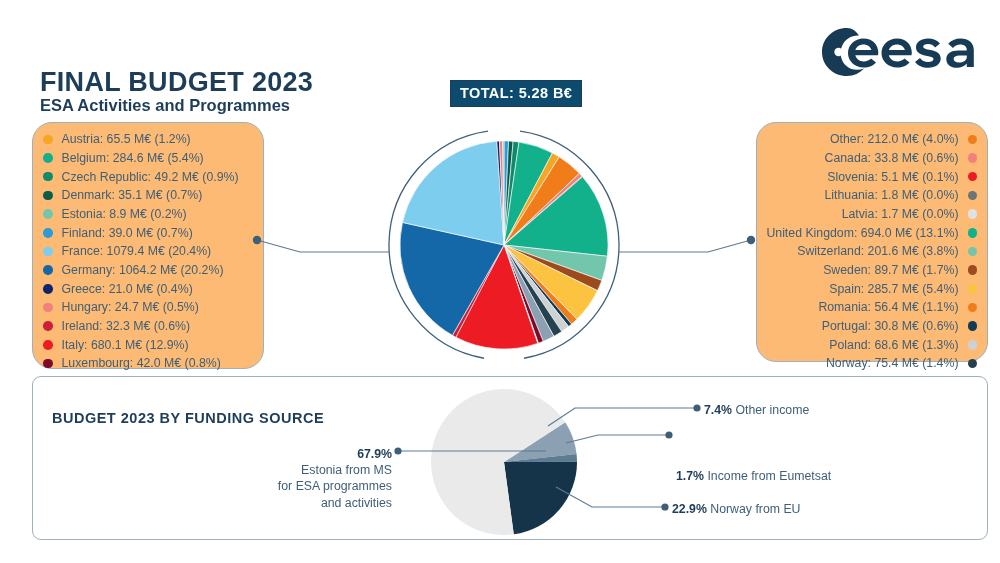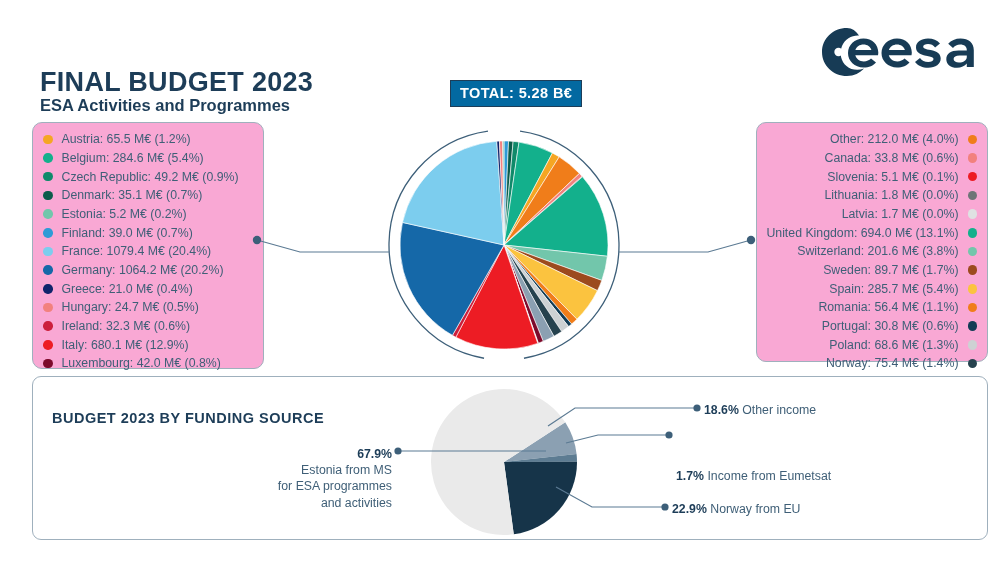--- a/index.html
+++ b/index.html
@@ -41,39 +41,39 @@
 
   
   #esa-logo {
     position: absolute; right: 22px; top: 24px;
     width: 160px; height: 56px;
   }
 
   
   .total-badge {
     position: absolute;
-    background: #0369a1;
+    background: #0c4a6e;
     color: #ffffff;
     font-size: 14.5px;
     font-weight: bold;
     letter-spacing: 0.4px;
     padding: 4px 9px 5px 9px;
     border: 1.5px solid #1d3d58;
     white-space: nowrap;
     box-sizing: border-box;
   }
   #total-top { left: 450px; top: 80px; }
   #total-bottom { left: 52px; top: 428px; }
 
   
   .legend-box {
     position: absolute;
     border: 1.2px solid #9fb0bd;
-    border-radius: 10px;
-    background: #f9a8d4;
+    border-radius: 20px;
+    background: #fdba74;
     box-sizing: border-box;
     padding: 7px 10px 7px 10px;
   }
   #legend-left  { left: 32px;  top: 122px; width: 232px; height: 247px; }
   #legend-right { left: 756px; top: 122px; width: 232px; height: 240px; }
 
   .legend-item {
     display: flex;
     align-items: center;
     height: 18.7px;
@@ -196,21 +196,21 @@
       <div class="legend-item">
         <span class="legend-dot" style="background: rgb(15, 138, 106);"></span>
         <span class="legend-label">Czech Republic: 49.2 M€ (0.9%)</span>
       </div>
       <div class="legend-item">
         <span class="legend-dot" style="background: rgb(12, 92, 74);"></span>
         <span class="legend-label">Denmark: 35.1 M€ (0.7%)</span>
       </div>
       <div class="legend-item">
         <span class="legend-dot" style="background: rgb(114, 198, 171);"></span>
-        <span class="legend-label">Estonia: 5.2 M€ (0.2%)</span>
+        <span class="legend-label">Estonia: 8.9 M€ (0.2%)</span>
       </div>
       <div class="legend-item">
         <span class="legend-dot" style="background: rgb(46, 155, 214);"></span>
         <span class="legend-label">Finland: 39.0 M€ (0.7%)</span>
       </div>
       <div class="legend-item">
         <span class="legend-dot" style="background: rgb(124, 205, 238);"></span>
         <span class="legend-label">France: 1079.4 M€ (20.4%)</span>
       </div>
       <div class="legend-item">
@@ -300,21 +300,21 @@
   <div id="bottom-panel"></div>
   <div id="bottom-title">BUDGET 2023 BY FUNDING SOURCE</div>
 
   <div class="callout" id="callout-ms">
     <b>67.9%</b><br>
     <span>Estonia from MS</span><br>
     <span>for ESA programmes</span><br>
     <span>and activities</span>
   </div>
   <div class="callout" id="callout-other">
-    <b>18.6%</b>
+    <b>7.4%</b>
     <span>Other income</span>
   </div>
   <div class="callout" id="callout-eum">
     <b>1.7%</b>
     <span>Income from Eumetsat</span>
   </div>
   <div class="callout" id="callout-eu">
     <b>22.9%</b>
     <span>Norway from EU</span>
   </div>

